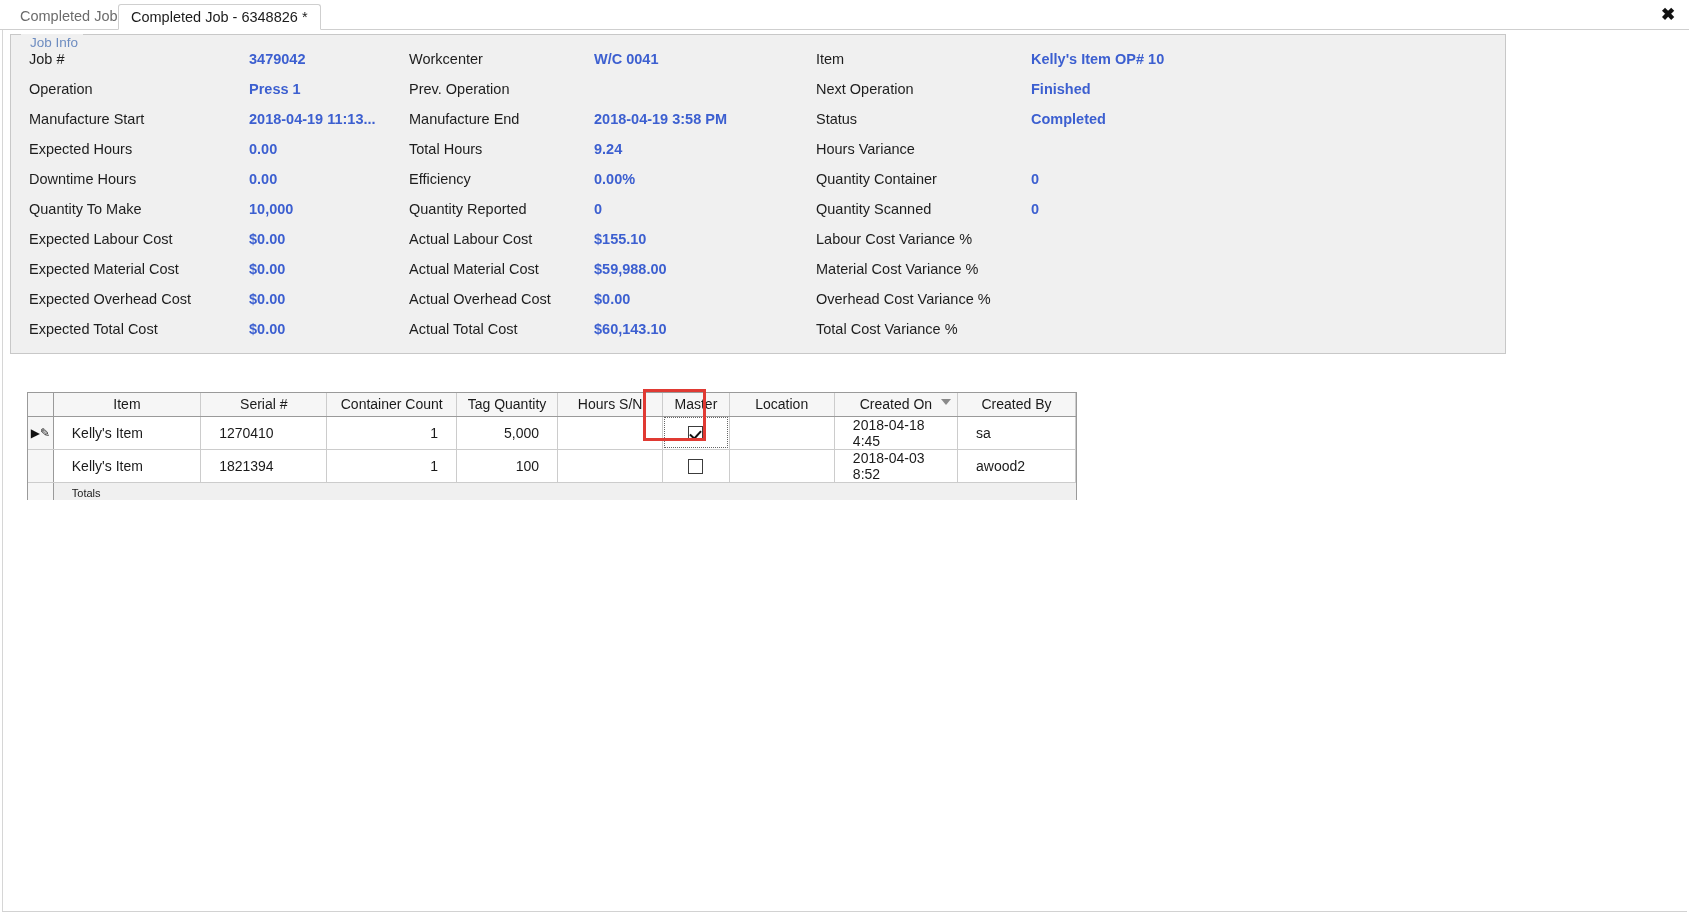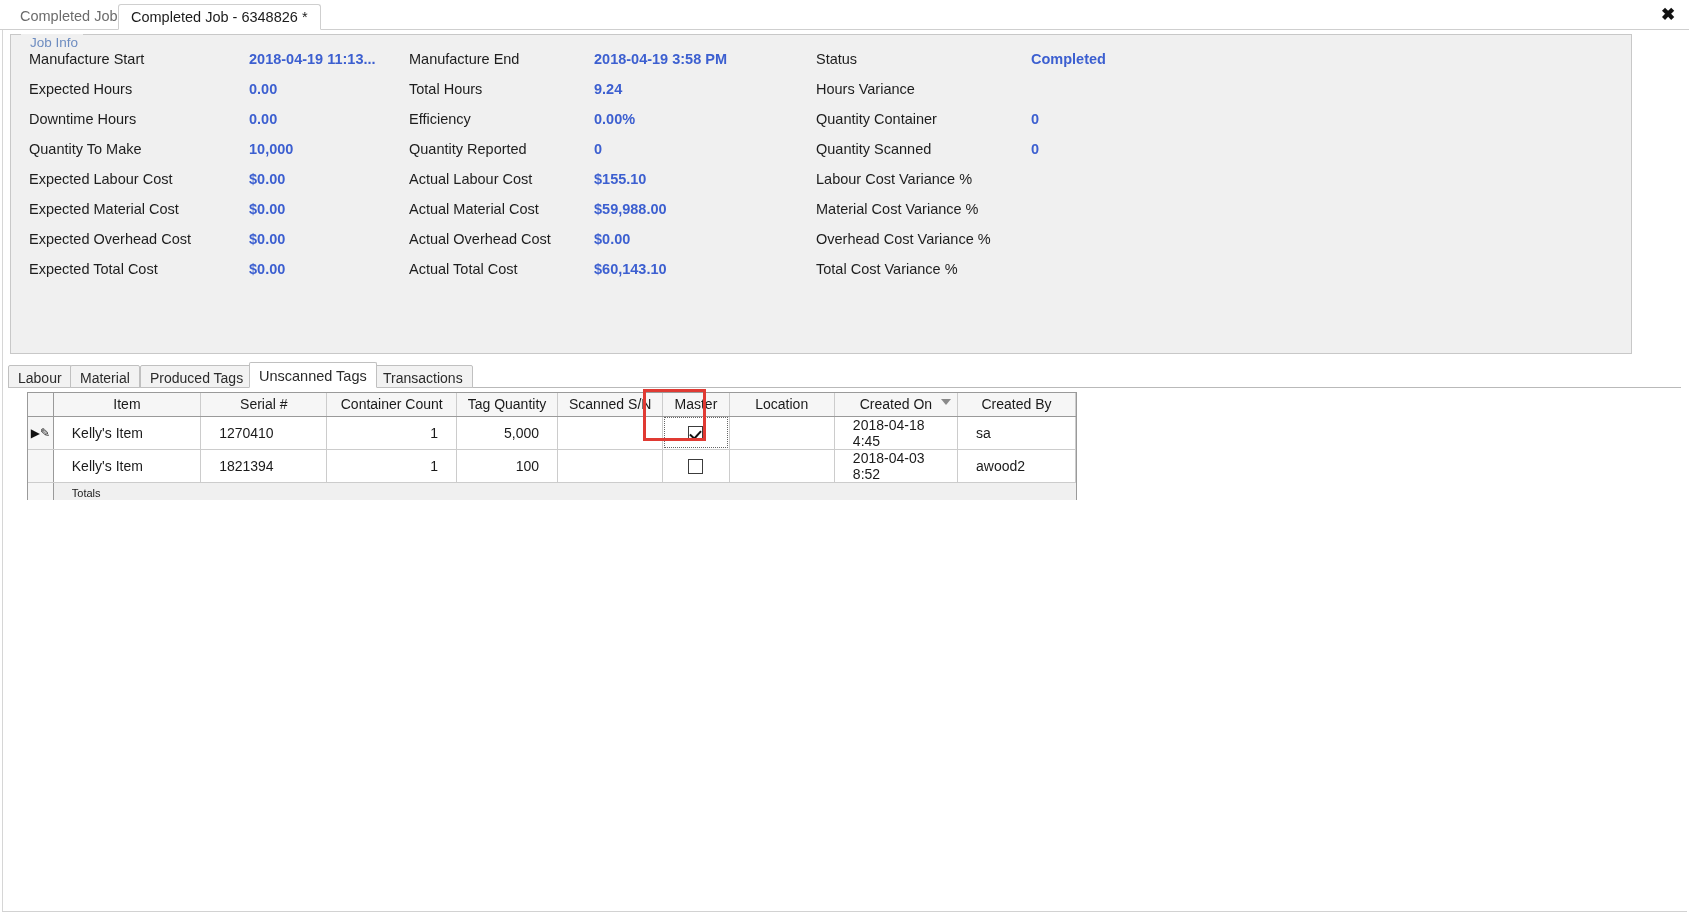--- a/index.html
+++ b/index.html
@@ -50,21 +50,21 @@
     position: absolute; right: 10px; top: 4px;
     width: 22px; height: 22px;
     font-size: 17px; font-weight: bold;
     color: #111; text-align: center; line-height: 22px;
     cursor: pointer;
   }
 
   
   .groupbox {
     position: absolute; left: 10px; top: 34px;
-    width: 1622px; height: 320px;
+    width: 1496px; height: 320px;
     border: 1px solid #c8c8c8;
     border-top: none;
     background: #f0f0f0;
   }
   .groupbox::before {
     content: "";
     position: absolute; left: 0; top: 0;
     width: 10px; height: 1px; background: #c8c8c8;
   }
   .groupbox::after {
@@ -267,21 +267,37 @@
     <div class="wtab active">Completed Job - 6348826 *</div>
     <div class="caret"></div>
     <div class="closebtn">✖</div>
   </div>
 
   <div class="groupbox">
     <div class="gb-title">Job Info</div>
 
     <div class="infogrid">
 
-
+      <div class="irow">
+        <div class="lbl c1l">Job #</div>
+        <div class="val c1v">3479042</div>
+        <div class="lbl c2l">Workcenter</div>
+        <div class="val c2v">W/C 0041</div>
+        <div class="lbl c3l">Item</div>
+        <div class="val c3v">Kelly's Item OP# 10</div>
+      </div>
+
+      <div class="irow">
+        <div class="lbl c1l">Operation</div>
+        <div class="val c1v">Press 1</div>
+        <div class="lbl c2l">Prev. Operation</div>
+        <div class="val c2v"></div>
+        <div class="lbl c3l">Next Operation</div>
+        <div class="val c3v">Finished</div>
+      </div>
 
       <div class="irow">
         <div class="lbl c1l">Manufacture Start</div>
         <div class="val c1v">2018-04-19 11:13...</div>
         <div class="lbl c2l">Manufacture End</div>
         <div class="val c2v">2018-04-19 3:58 PM</div>
         <div class="lbl c3l">Status</div>
         <div class="val c3v">Completed</div>
       </div>
 
@@ -344,28 +360,20 @@
         <div class="val c1v">$0.00</div>
         <div class="lbl c2l">Actual Total Cost</div>
         <div class="val c2v">$60,143.10</div>
         <div class="lbl c3l">Total Cost Variance %</div>
         <div class="val c3v"></div>
       </div>
 
     </div>
   </div>
 
-  <div class="subtabs">
-    <div class="line"></div>
-    <div class="stab" style="left:0px;">Labour</div>
-    <div class="stab" style="left:62px;">Material</div>
-    <div class="stab" style="left:132px;">Produced Tags</div>
-    <div class="stab sel" style="left:241px;">Unscanned Tags</div>
-    <div class="stab" style="left:365px;">Transactions</div>
-  </div>
 
   <div class="grid">
     <table>
       <colgroup>
         <col style="width:24px">
         <col style="width:140px">
         <col style="width:120px">
         <col style="width:123px">
         <col style="width:96px">
         <col style="width:100px">
@@ -374,21 +382,21 @@
         <col style="width:117px">
         <col style="width:112px">
       </colgroup>
       <thead>
         <tr>
           <th class="rowind"></th>
           <th class="ctr">Item</th>
           <th class="ctr">Serial #</th>
           <th class="ctr">Container Count</th>
           <th class="ctr">Tag Quantity</th>
-          <th class="ctr">Scanned S/N</th>
+          <th class="ctr">Hours S/N</th>
           <th class="ctr">Master</th>
           <th class="ctr">Location</th>
           <th class="ctr">
             <span>Created On</span>
             <span class="sortarrow"></span>
           </th>
           <th class="ctr">Created By</th>
         </tr>
       </thead>
       <tbody>

